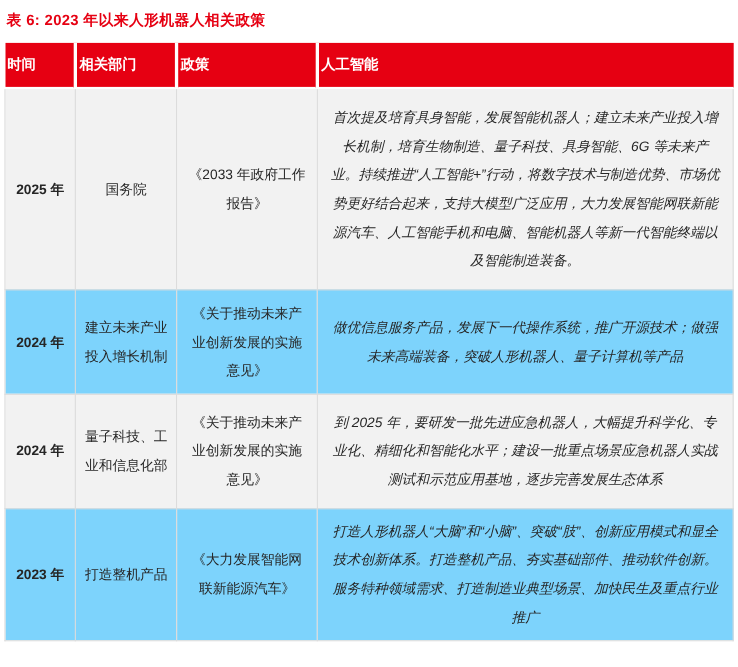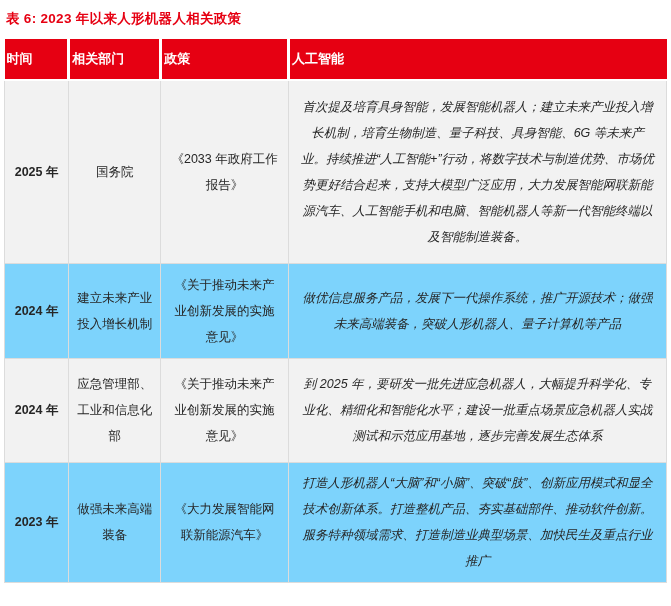--- a/index.html
+++ b/index.html
@@ -99,25 +99,25 @@
         <td class="cell-content">首次提及培育具身智能，发展智能机器人；建立未来产业投入增长机制，培育生物制造、量子科技、具身智能、6G 等未来产业。持续推进“人工智能+”行动，将数字技术与制造优势、市场优势更好结合起来，支持大模型广泛应用，大力发展智能网联新能源汽车、人工智能手机和电脑、智能机器人等新一代智能终端以及智能制造装备。</td>
       </tr>
       <tr class="r1">
         <td class="cell-time">2024 年</td>
         <td class="cell-dept">建立未来产业投入增长机制</td>
         <td class="cell-policy">《关于推动未来产业创新发展的实施意见》</td>
         <td class="cell-content">做优信息服务产品，发展下一代操作系统，推广开源技术；做强未来高端装备，突破人形机器人、量子计算机等产品</td>
       </tr>
       <tr class="r2">
         <td class="cell-time">2024 年</td>
-        <td class="cell-dept">应急管理部、工业和信息化部</td>
+        <td class="cell-dept">量子科技、工业和信息化部</td>
         <td class="cell-policy">《关于推动未来产业创新发展的实施意见》</td>
         <td class="cell-content">到 2025 年，要研发一批先进应急机器人，大幅提升科学化、专业化、精细化和智能化水平；建设一批重点场景应急机器人实战测试和示范应用基地，逐步完善发展生态体系</td>
       </tr>
       <tr class="r3">
         <td class="cell-time">2023 年</td>
-        <td class="cell-dept">做强未来高端装备</td>
+        <td class="cell-dept">打造整机产品</td>
         <td class="cell-policy">《大力发展智能网联新能源汽车》</td>
         <td class="cell-content">打造人形机器人“大脑”和“小脑”、突破“肢”、创新应用模式和显全技术创新体系。打造整机产品、夯实基础部件、推动软件创新。服务特种领域需求、打造制造业典型场景、加快民生及重点行业推广</td>
       </tr>
     </tbody>
   </table>
 </div>
 
 </body></html>

